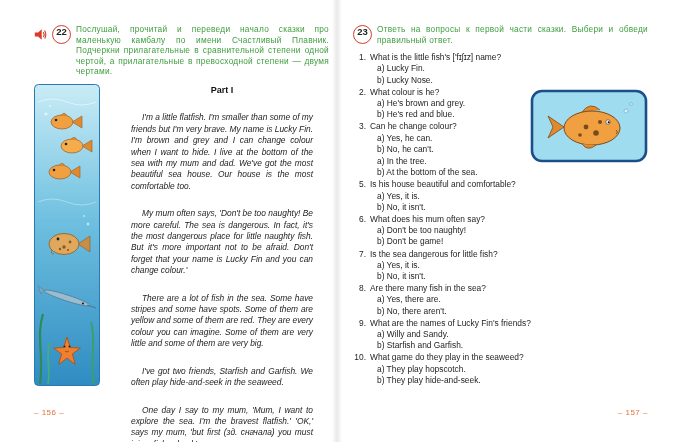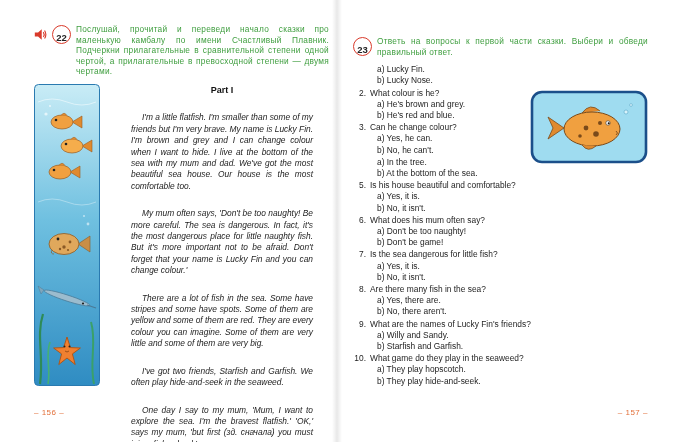--- a/index.html
+++ b/index.html
@@ -9,26 +9,26 @@
     overflow:hidden;
   }
   .spread{position:relative;display:flex;width:674px;height:442px;background:#fff;}
   .spread::after{
     content:"";position:absolute;left:332px;top:0;width:10px;height:100%;
     background:linear-gradient(90deg,rgba(0,0,0,0),rgba(0,0,0,0.09),rgba(0,0,0,0));
     pointer-events:none;
   }
   .page{width:337px;height:442px;position:relative;box-sizing:border-box;}
   .page.left{padding:24px 8px 0 34px;}
-  .page.right{padding:36px 26px 0 16px;}
+  .page.right{padding:24px 26px 0 16px;}
 
   .ex-header{display:flex;align-items:flex-start;gap:5px;margin-bottom:7px;}
   .num-circle{
     width:17px;height:17px;border:1.5px solid #d93a2b;border-radius:50%;
-    display:flex;align-items:flex-end;justify-content:center;
+    display:flex;align-items:flex-start;justify-content:center;
     font-size:9.5px;font-weight:bold;color:#222;flex:none;margin-top:1px;
   }
   .speaker{flex:none;margin-top:3px;}
   .instruction{
     color:#3f9e3f;font-size:8.3px;line-height:10.6px;text-align:justify;
     letter-spacing:0.25px;flex:1;
   }
 
   .body-row{display:flex;gap:15px;}
   .art-strip{width:66px;height:302px;flex:none;}
@@ -153,20 +153,21 @@
     <div class="ex-header">
       <span class="num-circle">
         <span>23</span>
       </span>
       <div class="instruction">Ответь на вопросы к первой части сказки. Выбери и обведи правильный ответ.</div>
     </div>
 
     <div class="questions">
 
       <div class="question">
+        <div class="q-line"><span class="q-num">1.</span><span>What is the little fish's ['fɪʃɪz] name?</span></div>
         <div class="opt">a) Lucky Fin.</div>
         <div class="opt">b) Lucky Nose.</div>
       </div>
 
       <div class="fish-box-float">
         <svg width="118" height="74" viewBox="0 0 118 74">
           <rect x="2" y="2" width="114" height="70" rx="10" fill="#9fdcf0" stroke="#1b4f8a" stroke-width="2.6"></rect>
           <g>
             <polygon points="34,38 18,27 23,38 18,49" fill="#e08a2e" stroke="#7a4a1a" stroke-width="0.8"></polygon>
             <path d="M52,23 Q60,12 70,21" fill="#e08a2e" stroke="#7a4a1a" stroke-width="0.8"></path>

